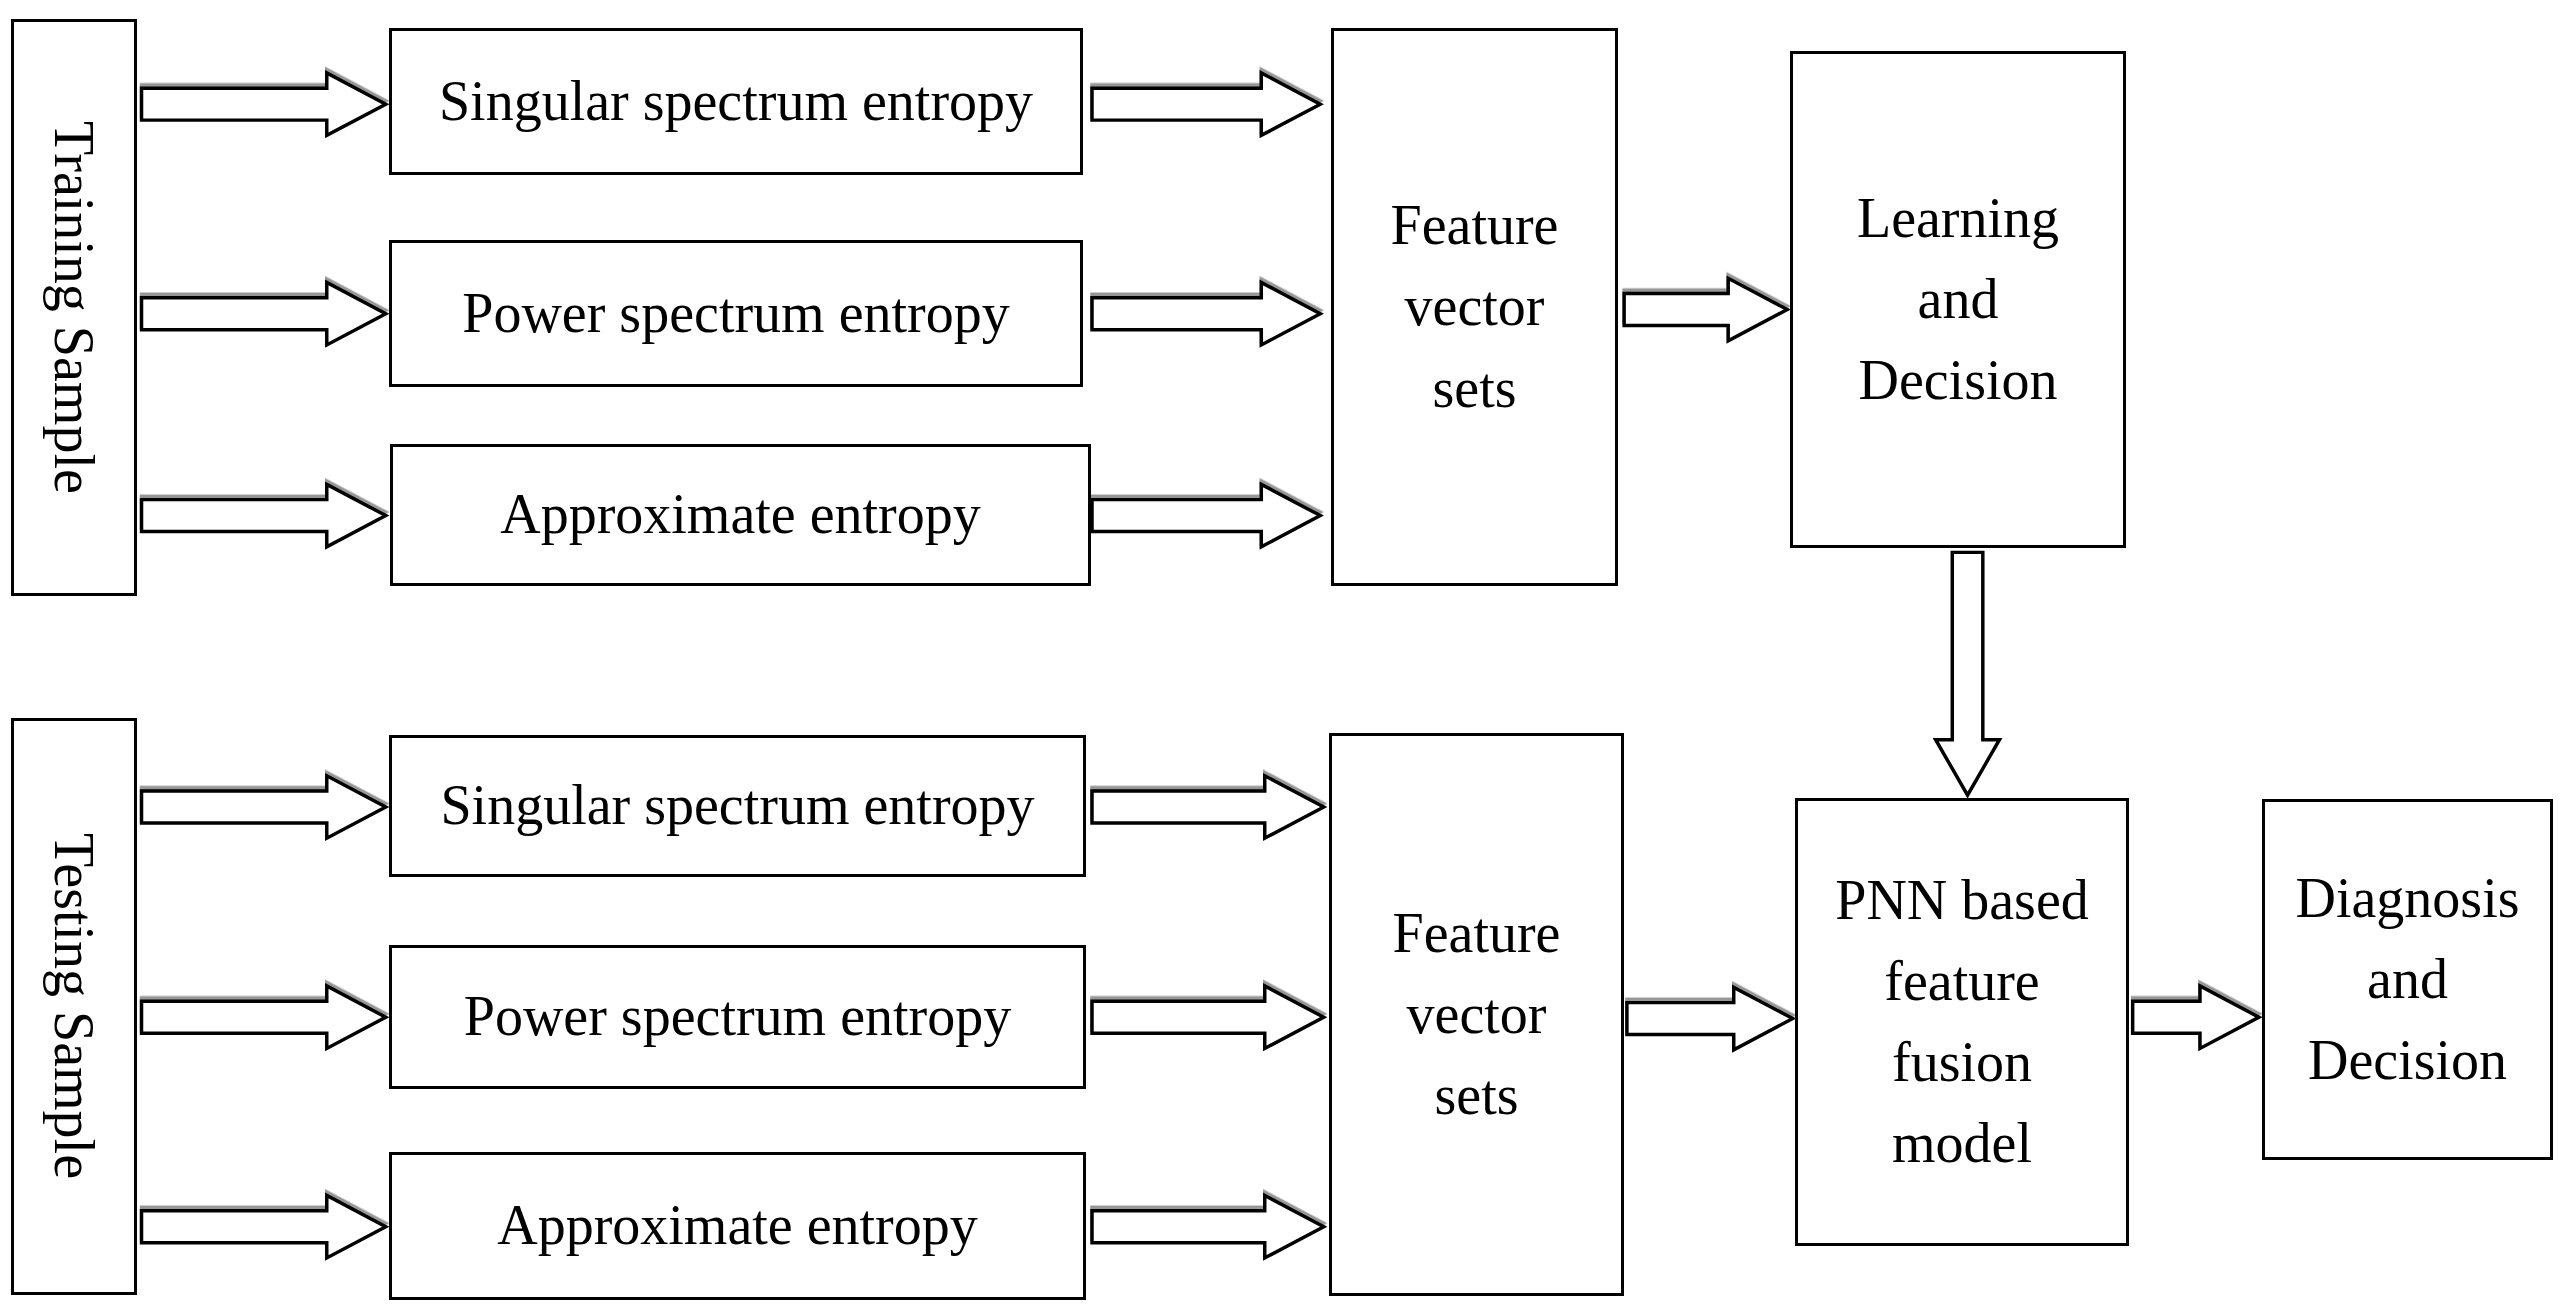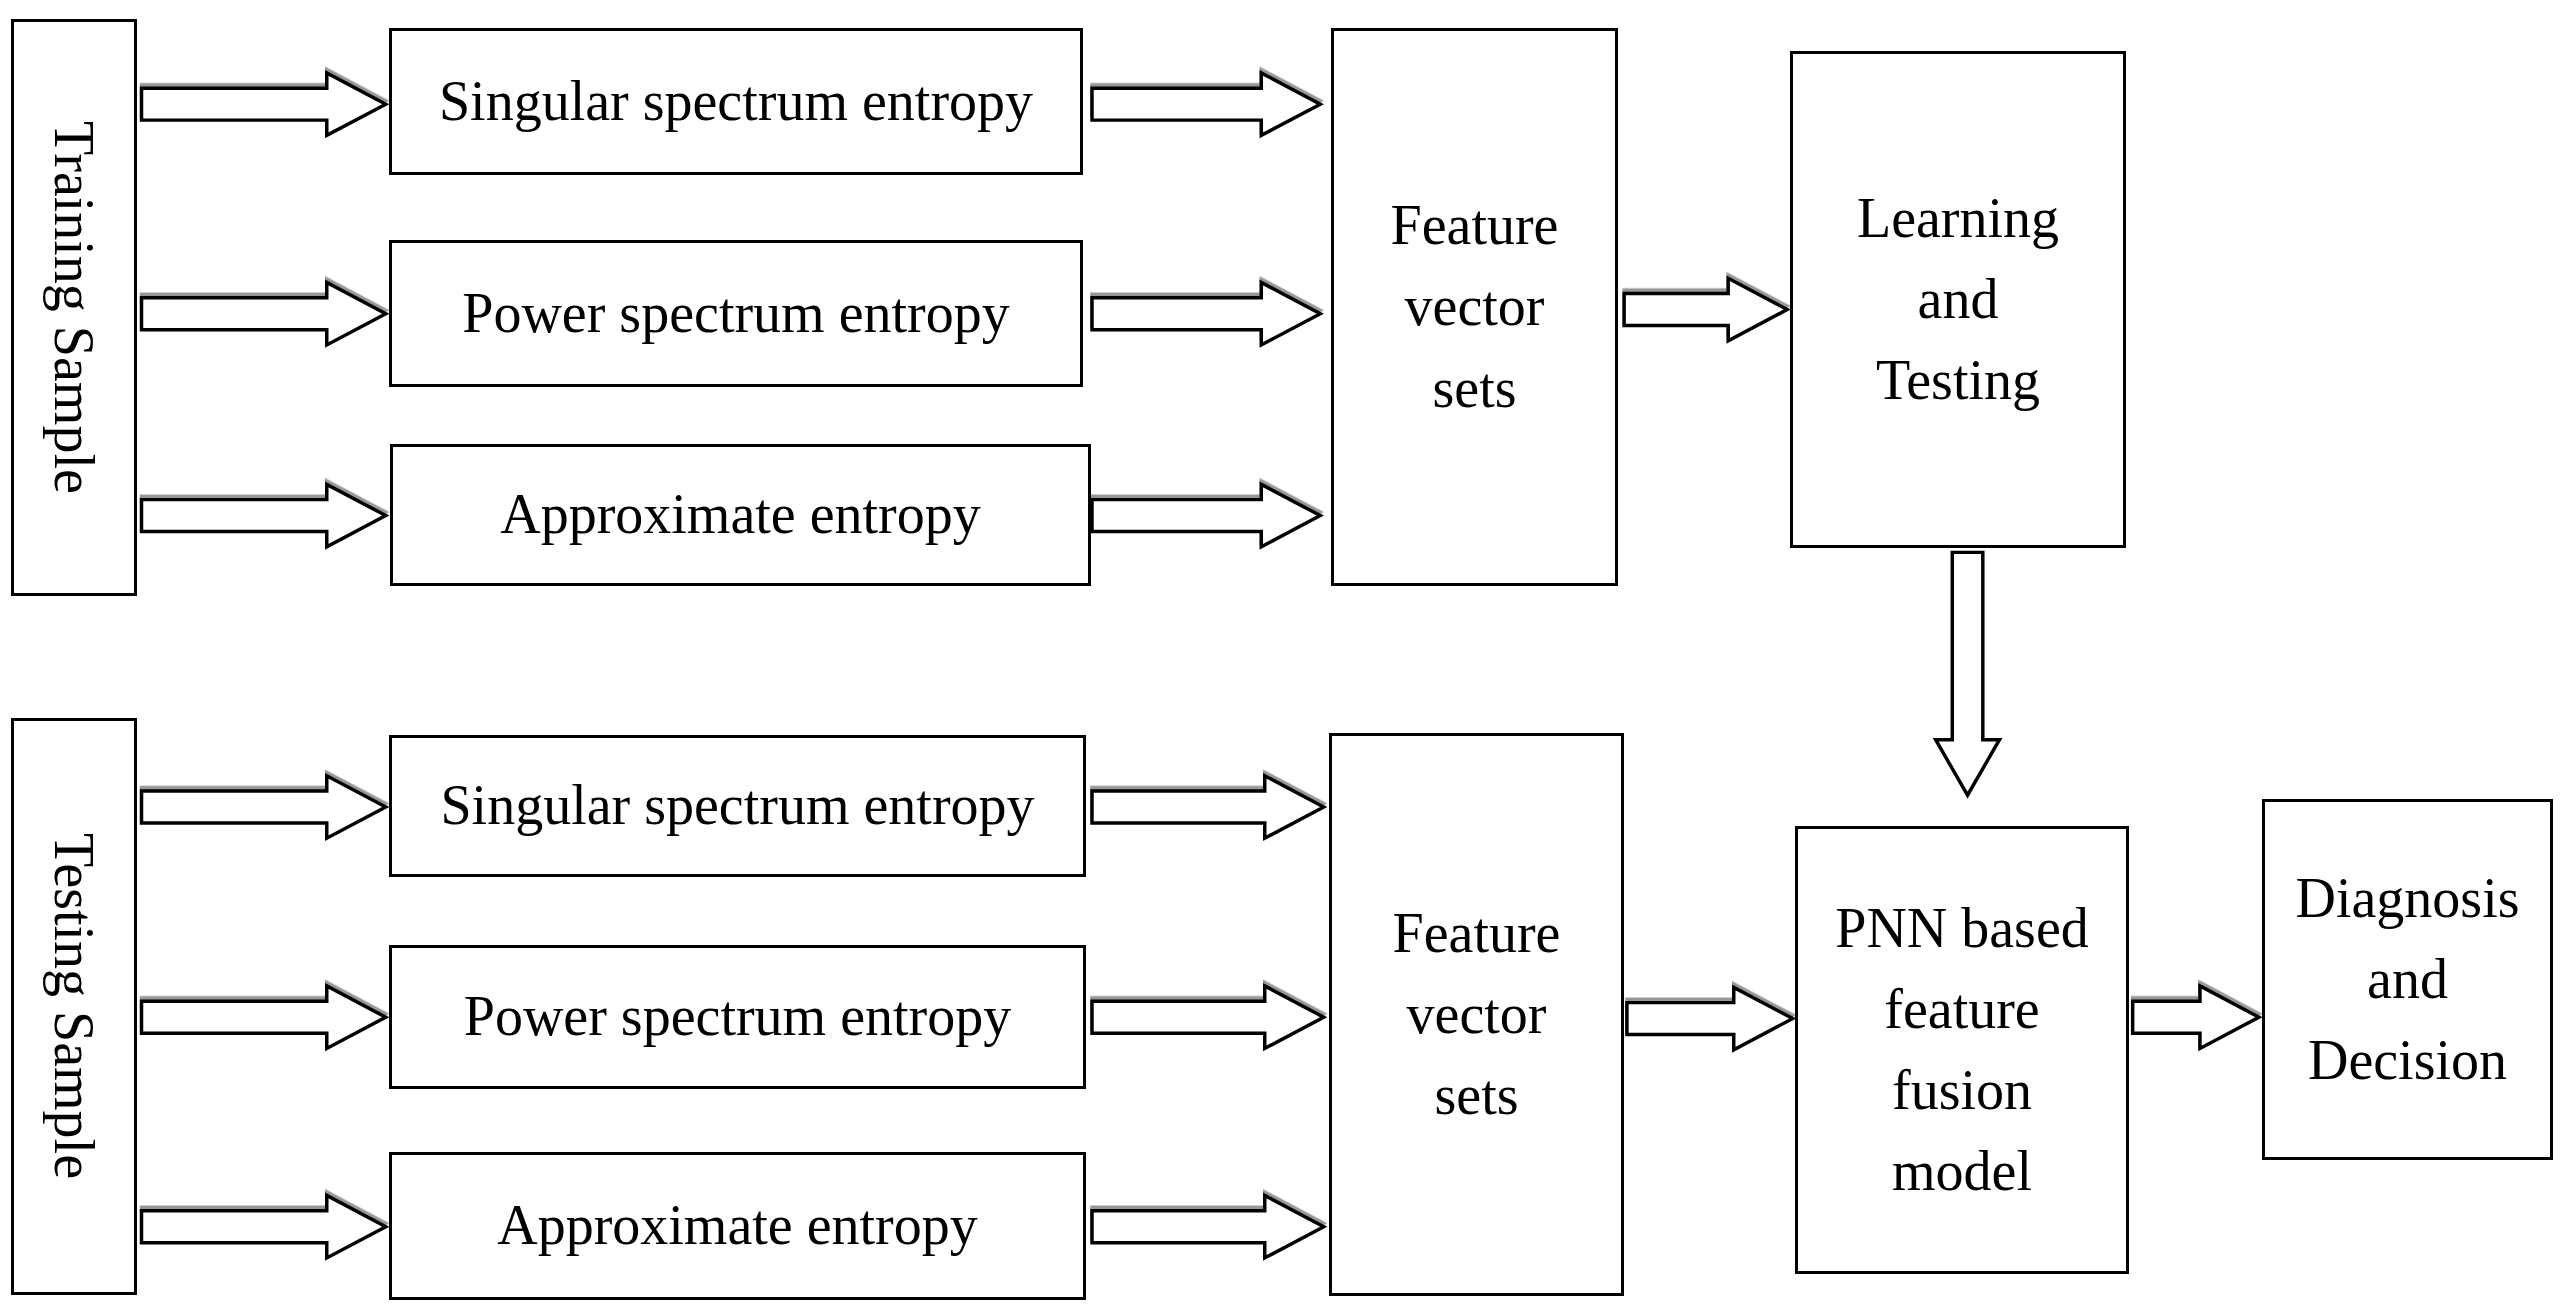--- a/index.html
+++ b/index.html
@@ -44,21 +44,21 @@
   #n-sse1 {left:389px; top:28px;   width:694px; height:147px;}
   #n-pse1 {left:389px; top:240px;  width:694px; height:147px;}
   #n-ae1  {left:390px; top:444px;  width:701px; height:142px;}
   #n-fvs1 {left:1331px;top:28px;   width:287px;  height:558px;}
   #n-learn{left:1790px;top:51px;   width:336px;  height:497px;}
   #n-test {left:11px;  top:718px; width:126px;  height:577px;}
   #n-sse2 {left:389px; top:735px; width:697px; height:142px;}
   #n-pse2 {left:389px; top:945px; width:697px; height:144px;}
   #n-ae2  {left:389px; top:1152px; width:697px; height:148px;}
   #n-fvs2 {left:1329px;top:733px; width:295px;  height:563px;}
-  #n-pnn  {left:1795px;top:798px; width:334px;  height:448px;margin-top:28px;}
+  #n-pnn  {left:1795px;top:798px; width:334px;  height:448px;}
   #n-diag {left:2262px;top:799px; width:291px;  height:361px;}
 </style>
 </head>
 <body>
 
 <div class="canvas">
 
   <svg class="arrows" width="2576" height="1308" viewBox="0 0 3713 1885">
       <polygon points="204,127 471,127 471,105 556,150 471,195 471,173 204,173" class="arr hsh"></polygon>
       <polygon points="204,429 471,429 471,407 556,452 471,497 471,475 204,475" class="arr hsh"></polygon>
@@ -91,21 +91,21 @@
     <span class="lbl">Approximate entropy</span>
   </div>
   <div class="node" id="n-fvs1">
     <span class="lbl">Feature
 vector
 sets</span>
   </div>
   <div class="node" id="n-learn">
     <span class="lbl">Learning
 and
-Testing</span>
+Decision</span>
   </div>
 
   <div class="node vnode" id="n-test">
     <span class="lbl">Testing Sample</span>
   </div>
   <div class="node" id="n-sse2">
     <span class="lbl">Singular spectrum entropy</span>
   </div>
   <div class="node" id="n-pse2">
     <span class="lbl">Power spectrum entropy</span>

